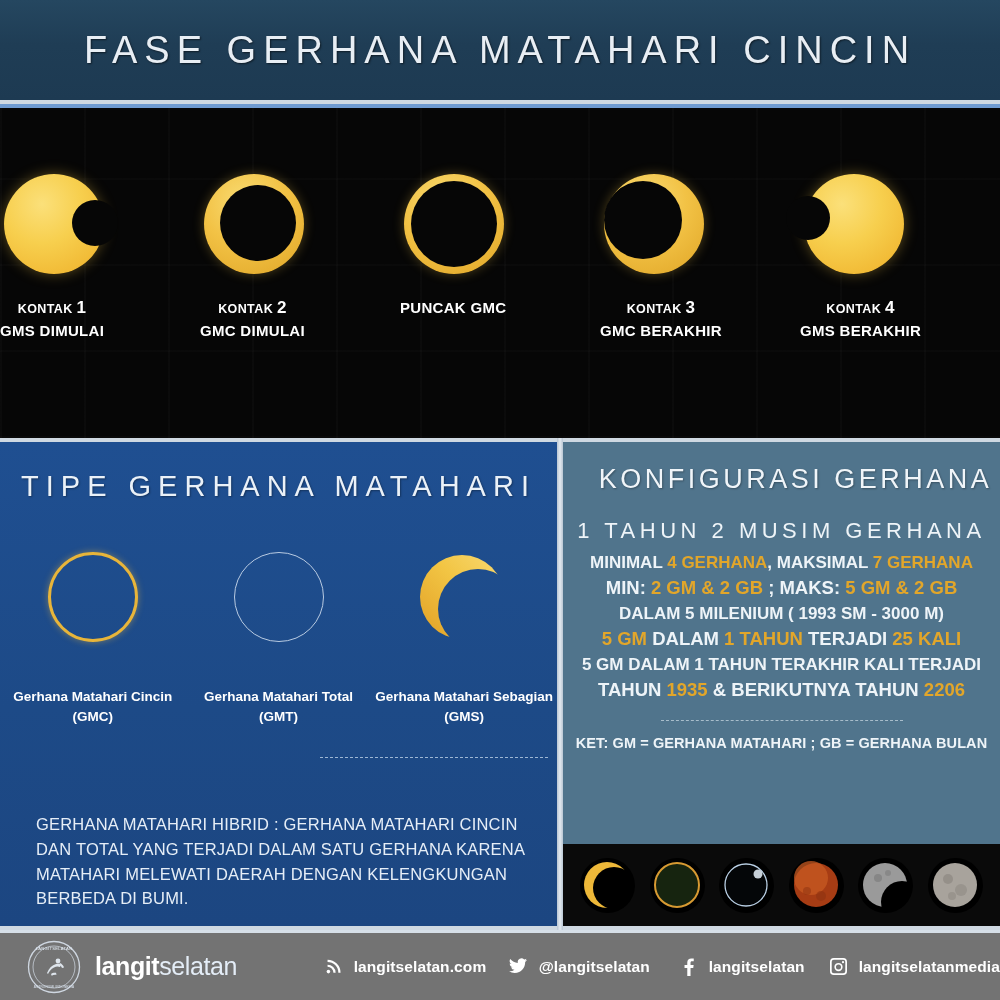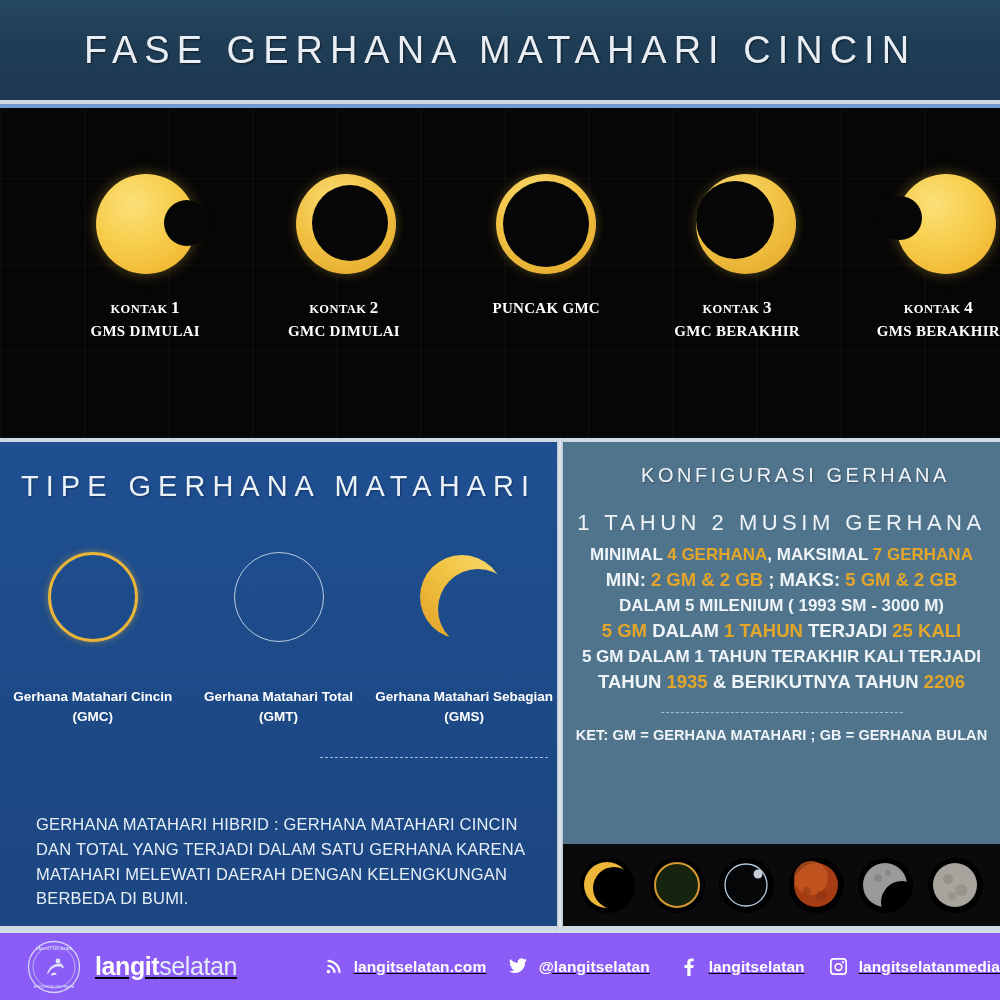--- a/index.html
+++ b/index.html
@@ -33,22 +33,22 @@
   }
   .phases::before{
     content:""; position:absolute; inset:0;
     background-image:
       repeating-linear-gradient(90deg, rgba(255,255,255,.018) 0 2px, transparent 2px 84px),
       repeating-linear-gradient(0deg, rgba(255,255,255,.016) 0 2px, transparent 2px 86px);
     pointer-events:none;
   }
   .phase-row { position:absolute; inset:0; display:flex; }
   .phase {
-    flex:1; display:flex; flex-direction:column; align-items:flex-end;
-    justify-content:flex-start; padding-top:62px; position:relative; z-index:2;font-family:Liberation Serif, serif;
+    flex:1; display:flex; flex-direction:column; align-items:flex-start;
+    justify-content:flex-start; padding-top:62px; position:relative; z-index:2;
   }
   .phase-art { width:108px; height:108px; position:relative; }
   .phase-cap { margin-top:18px; text-align:center; line-height:1.38; }
   .cap-top {
     color:#ffffff; font-size:12.5px; font-weight:bold; letter-spacing:.4px;
   }
   .cap-top .num { font-size:17px; font-weight:bold; }
   .cap-bot {
     color:#ffffff; font-size:15px; font-weight:bold; letter-spacing:.3px; margin-top:2px;
   }
@@ -118,21 +118,21 @@
     border-top:1.6px dashed #9db6d4;
   }
   .hybrid-text {
     position:absolute; left:36px; top:370px; width:500px;
     color:#e6eef7; font-size:16.5px; font-weight:400; line-height:1.5;
     letter-spacing:.2px;
   }
 
   
   .right-title {
-    text-align:center; color:#f0f5f9; font-size:20px; letter-spacing:3.5px;
+    text-align:center; color:#f0f5f9; font-size:27px; letter-spacing:3.5px;
     margin-top:22px; font-weight:400;
     text-shadow:1px 1px 2px rgba(0,0,0,.3);
     padding-left:28px;
   }
   .cfg-lines { margin-top:20px; padding:0 14px; }
   .cfg-line {
     color:#eef4f8; font-size:18.5px; font-weight:bold; line-height:1.44;
     text-align:center; white-space:nowrap; letter-spacing:0px;
   }
   .cfg-line.spaced {
@@ -151,23 +151,22 @@
   .photo-strip {
     position:absolute; left:0; bottom:0; width:437px; height:82px;
     background:#0a0a0a; display:flex; align-items:center;
     justify-content:space-around; padding:0 10px;
   }
   .photo { width:55px; height:55px; border-radius:50%; position:relative; overflow:hidden; }
 
   
   .footer {
     position:absolute; left:0; top:930px; width:1000px; height:70px;
-    background:#8b5cf6; display:flex; align-items:center;
+    background:#737373; display:flex; align-items:center;
     border-top:3px solid #d6dfe8;
-    text-decoration:underline;
   }
   .brand { display:flex; align-items:center; margin-left:27px; width:300px; }
   .seal { width:54px; height:54px; position:relative; flex:none; }
   .brand-name { margin-left:14px; font-size:25px; letter-spacing:-.4px; }
   .brand-name .b { color:#ffffff; font-weight:bold; }
   .brand-name .t { color:#e4edf7; font-weight:400; }
 
   .socials { display:flex; align-items:center; flex:1; }
   .social { display:flex; align-items:center; color:#ffffff;
     font-size:15.5px; font-weight:bold; letter-spacing:.1px; }

